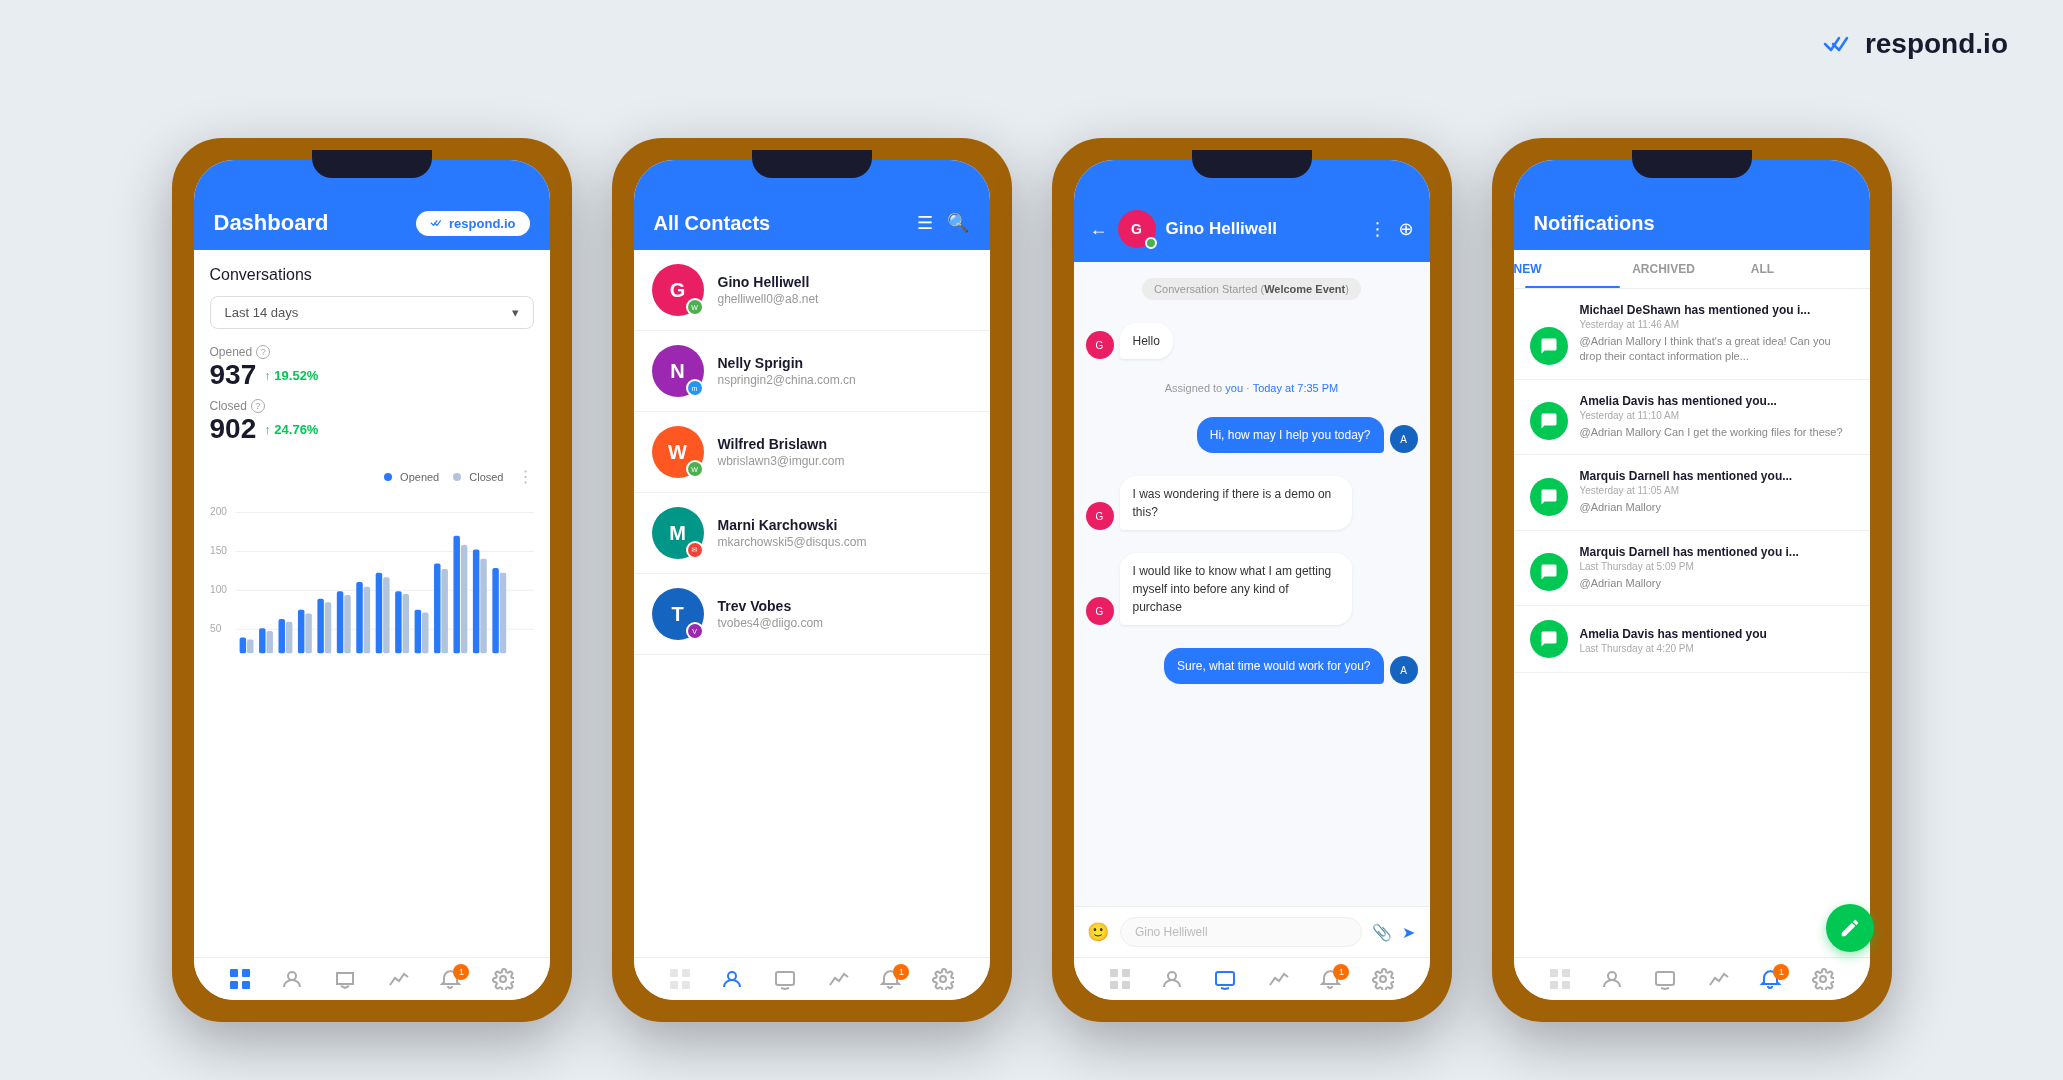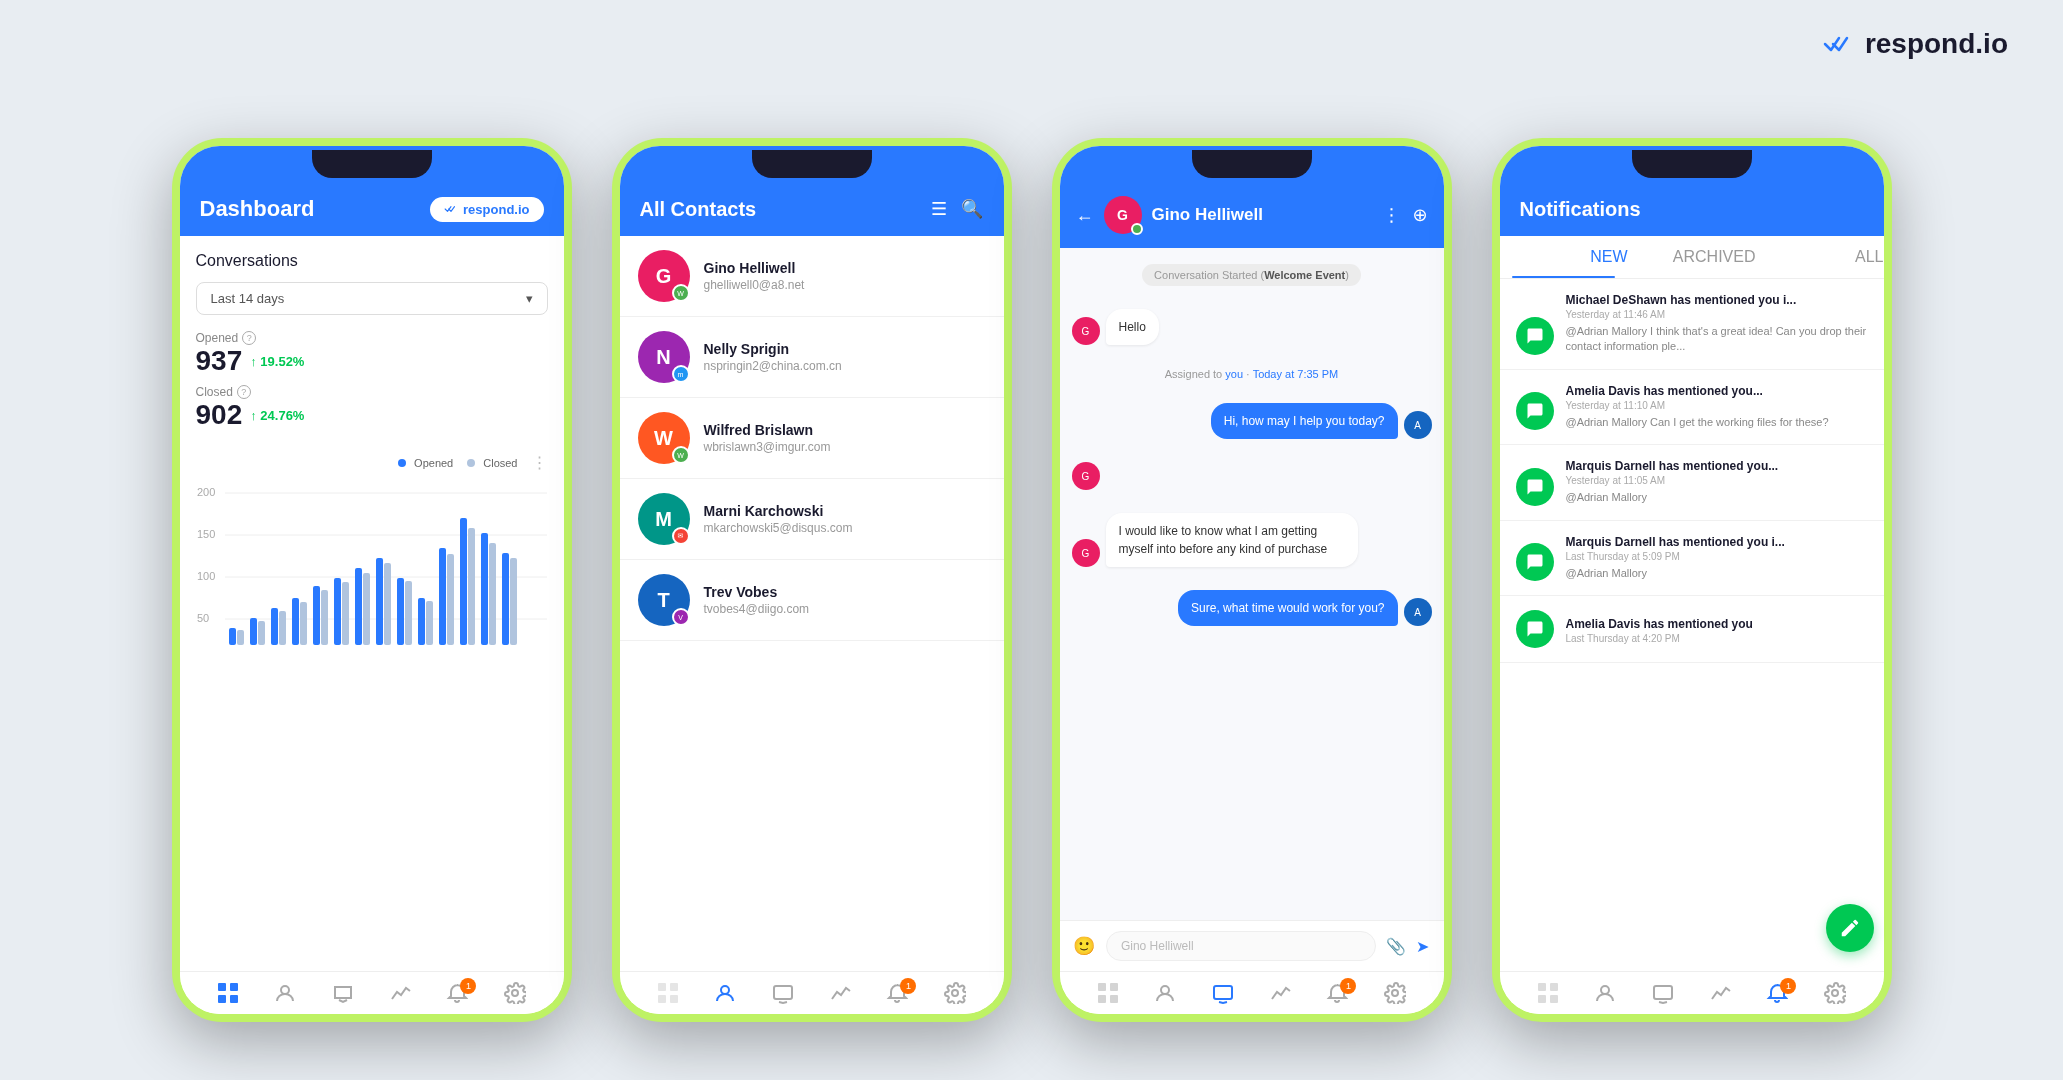--- a/index.html
+++ b/index.html
@@ -19,23 +19,23 @@
       gap: 40px;
       justify-content: center;
       align-items: flex-start;
       margin-top: 80px;
     }
 
     
     .phone {
       width: 400px;
       height: 884px;
-      background: #bef264;
+      background: #a16207;
       border-radius: 50px;
-      padding: 8px;
+      padding: 22px;
       box-shadow: 0 20px 60px rgba(0,0,0,0.3);
       position: relative;
       display: flex;
       flex-direction: column;
     }
 
     .phone-inner {
       flex: 1;
       background: #fff;
       border-radius: 40px;
@@ -380,24 +380,24 @@
     }
 
     
     .notif-tabs {
       display: flex;
       border-bottom: 1px solid #eee;
       background: white;
     }
     .notif-tab {
       flex: 1;
-      text-align: right;
+      text-align: left;
       padding: 12px 0;
-      font-size: 16px;
-      font-weight: 400;
+      font-size: 12px;
+      font-weight: 700;
       color: #999;
       position: relative;
     }
     .notif-tab.active {
       color: #2979ff;
     }
     .notif-tab.active::after {
       content: '';
       position: absolute;
       bottom: 0;
@@ -822,20 +822,21 @@
             Assigned to <span style="color:#2979ff;">you</span> · <span>Today at 7:35 PM</span>
           </div>
 
           <div class="msg-row right">
             <div class="msg-bubble right-bubble">Hi, how may I help you today?</div>
             <div class="msg-avatar av-blue">A</div>
           </div>
 
           <div class="msg-row left">
             <div class="msg-avatar av-pink">G</div>
+            <div class="msg-bubble left-bubble">I was wondering if there is a demo on this?</div>
           </div>
 
           <div class="msg-row left">
             <div class="msg-avatar av-pink">G</div>
             <div class="msg-bubble left-bubble">I would like to know what I am getting myself into before any kind of purchase</div>
           </div>
 
           <div class="msg-row right">
             <div class="msg-bubble right-bubble">Sure, what time would work for you?</div>
             <div class="msg-avatar av-blue">A</div>

